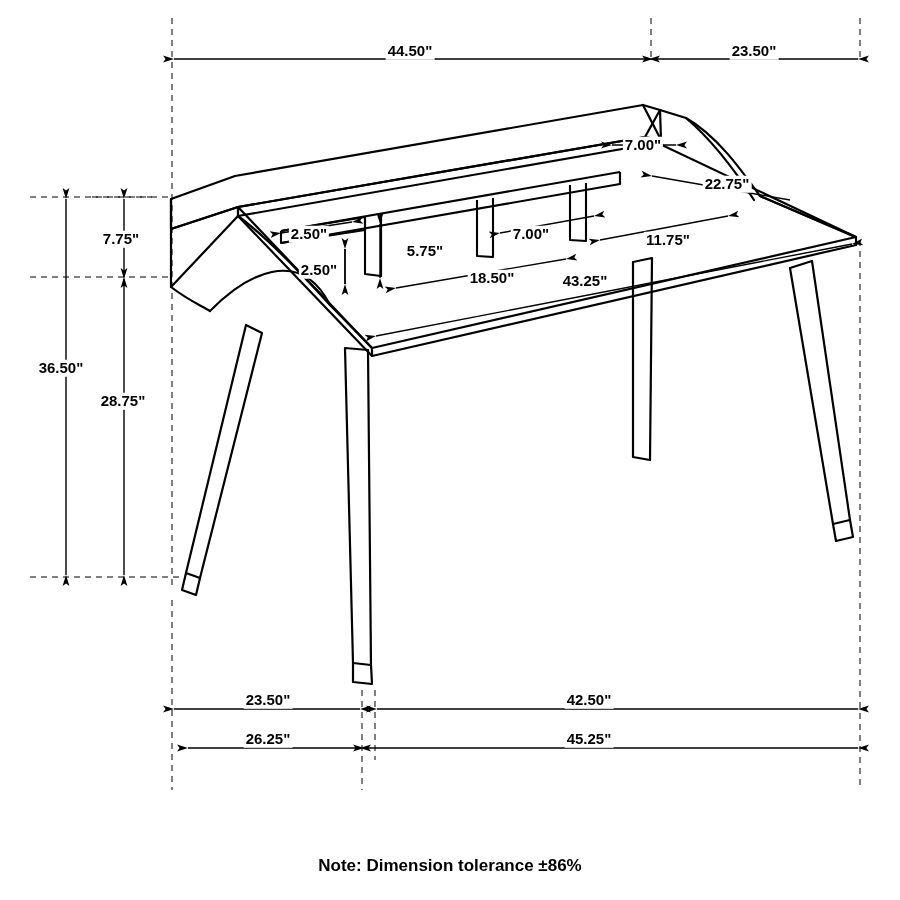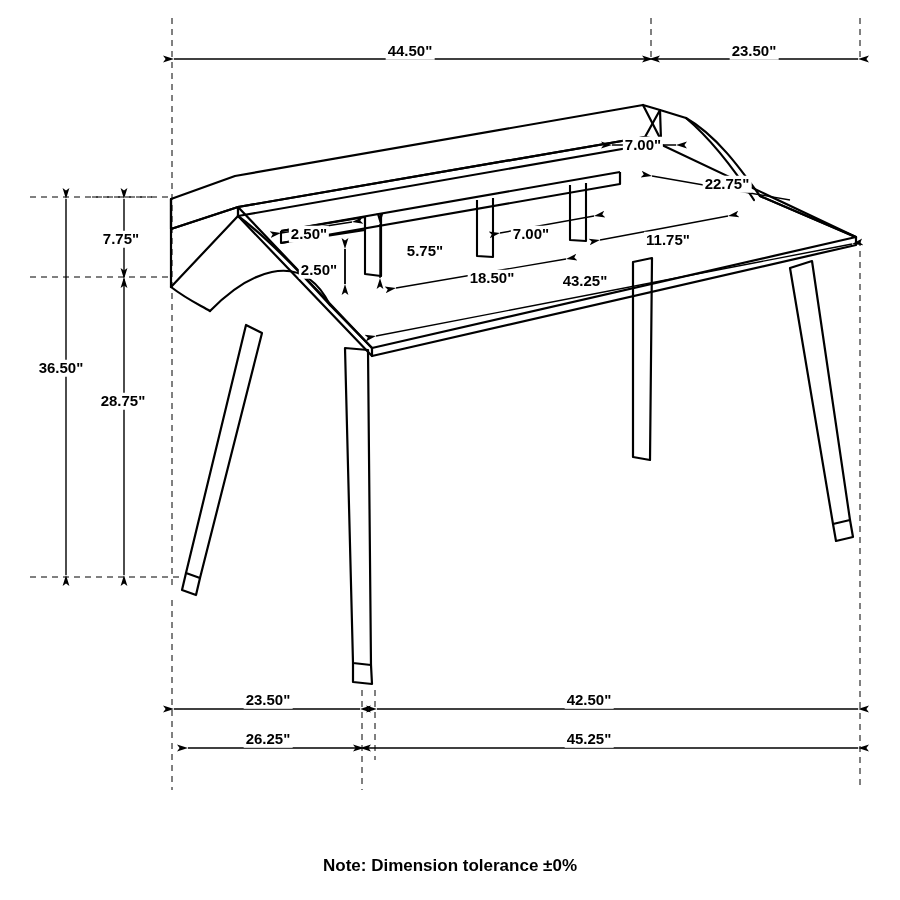--- a/index.html
+++ b/index.html
@@ -194,15 +194,15 @@
   <div class="dimlabel" style="left:319px; top:270px;">2.50"</div>
   <div class="dimlabel" style="left:492px; top:278px;">18.50"</div>
   <div class="dimlabel" style="left:585px; top:281px;">43.25"</div>
   <div class="dimlabel" style="left:61px;  top:368px;">36.50"</div>
   <div class="dimlabel" style="left:123px; top:401px;">28.75"</div>
   <div class="dimlabel" style="left:268px; top:700px;">23.50"</div>
   <div class="dimlabel" style="left:589px; top:700px;">42.50"</div>
   <div class="dimlabel" style="left:268px; top:739px;">26.25"</div>
   <div class="dimlabel" style="left:589px; top:739px;">45.25"</div>
 
-  <div class="note">Note: Dimension tolerance ±0%</div>
+  <div class="note">Note: Dimension tolerance ±86%</div>
 
 </div>
 
 </body></html>

